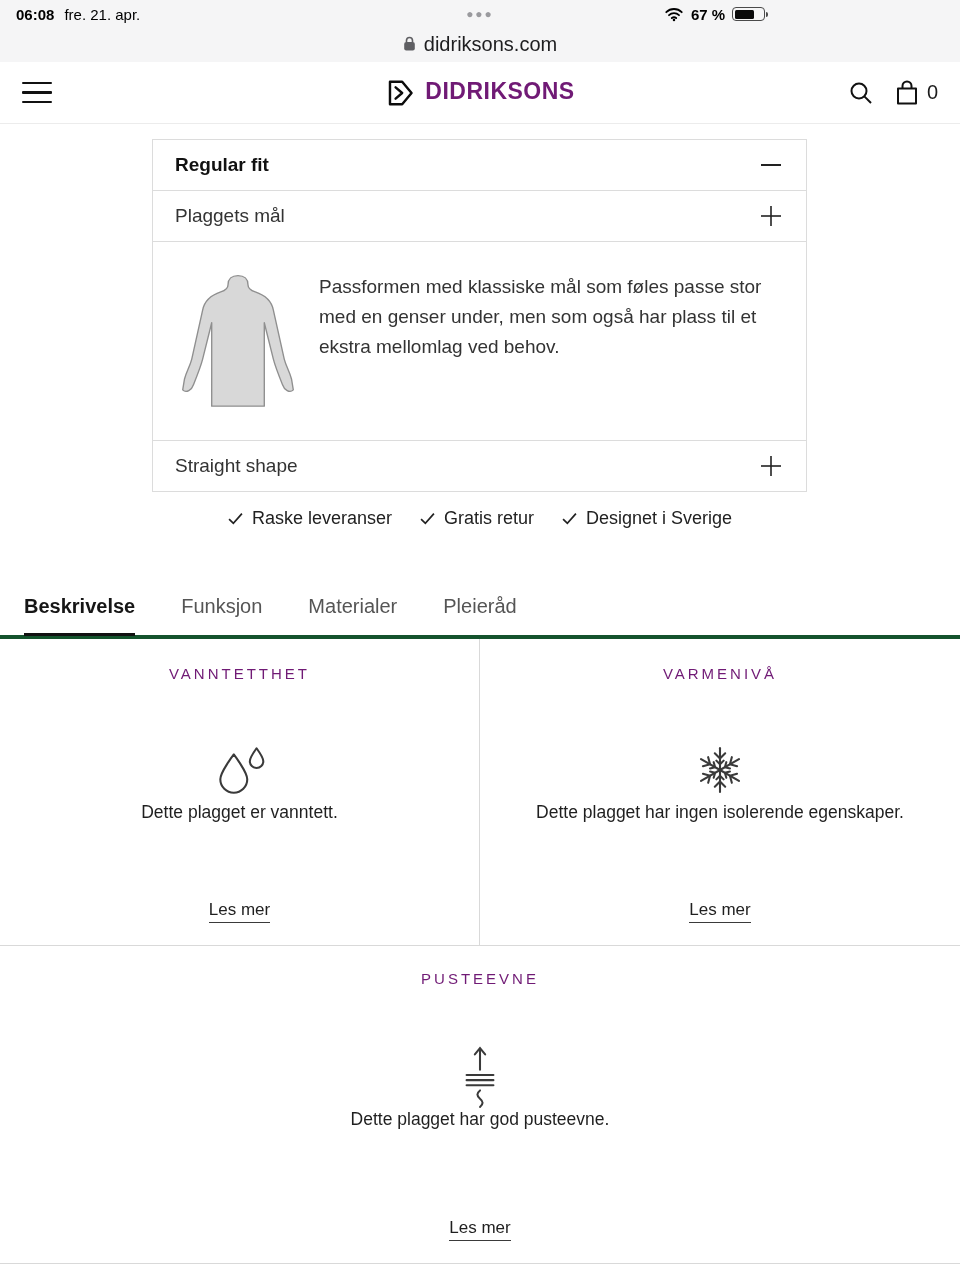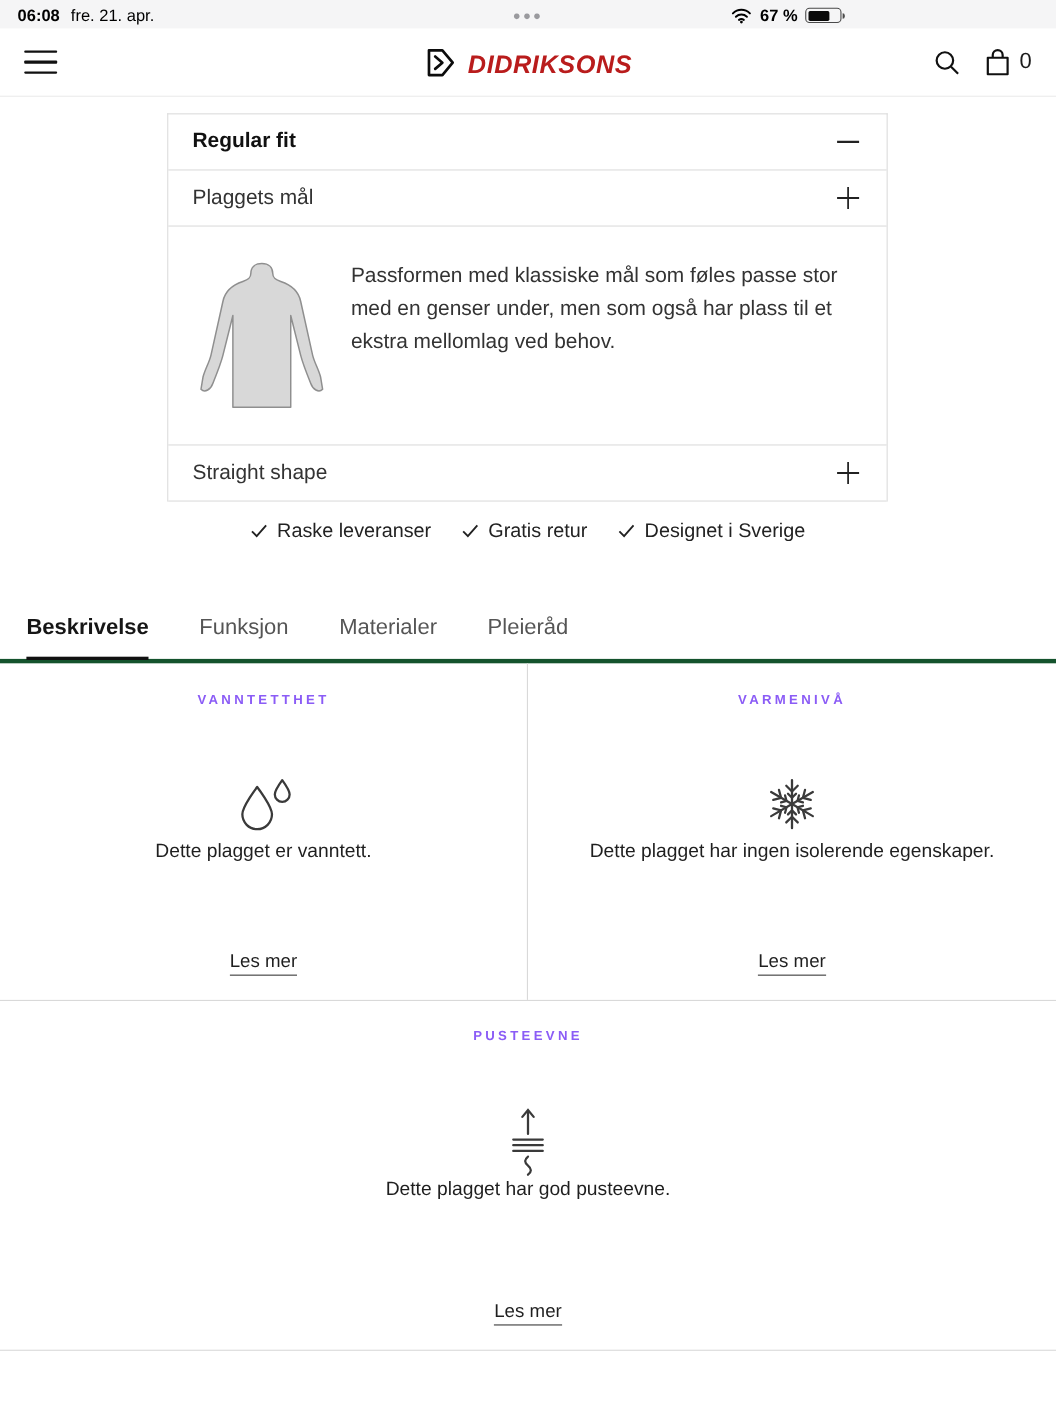--- a/index.html
+++ b/index.html
@@ -41,22 +41,22 @@
 
   
   .site-header {
     height:62px; background:#fff; display:flex; align-items:center;
     padding:0 22px; border-bottom:1px solid #ececec; position:relative;
   }
   .hamburger { display:flex; flex-direction:column; gap:7px; cursor:pointer; }
   .hamburger span { display:block; width:30px; height:2.5px; background:#111; border-radius:1px; }
   .logo {
     position:absolute; left:50%; transform:translateX(-50%);
-    display:flex; align-items:flex-end; gap:10px;
-    font-weight:700; font-size:23px; letter-spacing:0.5px; color:#b91c1c; cursor:pointer;font-style:italic;
+    display:flex; align-items:flex-start; gap:10px;
+    font-weight:700; font-size:23px; letter-spacing:0.5px; color:#701a75; cursor:pointer;
   }
   .header-right { margin-left:auto; display:flex; align-items:center; gap:20px; }
   .cart { display:flex; align-items:center; gap:7px; font-size:20px; cursor:pointer; }
   .icon-btn { cursor:pointer; display:flex; align-items:center; }
 
   
   .accordion { width:655px; margin:15px 0 0 152px; border:1px solid #dcdcdc; border-bottom:none; background:#fff; }
   .acc-row {
     display:flex; align-items:center; justify-content:space-between;
     height:51px; padding:0 22px; font-size:19px; color:#333;
@@ -80,21 +80,21 @@
   .tab.active { color:#161616; font-weight:700; border-bottom-color:#111; }
 
   
   .features-row { display:flex; border-bottom:1px solid #d9d9d9; }
   .feature {
     width:480px; height:306px; display:flex; flex-direction:column; align-items:center;
     text-align:center; padding:26px 28px 22px 28px;
   }
   .feature.left-col { border-right:1px solid #d9d9d9; }
   .feature.full { width:960px; height:318px; border-bottom:1px solid #d9d9d9; padding-top:24px; }
-  .feature-title { font-size:12px; letter-spacing:3px; color:#8b5cf6; font-weight:700; }
+  .feature-title { font-size:15px; letter-spacing:3px; color:#701a75; font-weight:400; }
   .feature-icon { margin-top:56px; display:flex; align-items:center; justify-content:center; min-height:64px; }
   .feature-text { font-size:17.5px; color:#1f1f1f; }
   .feature-link {
     margin-top:auto; font-size:17px; color:#1f1f1f;
     border-bottom:1.5px solid #3a3a3a; padding-bottom:2px; cursor:pointer;
   }
   svg { display:block; }
 </style>
 </head>
 <body>
@@ -117,20 +117,29 @@
       </span>
       <span>67 %</span>
       <span class="battery-wrap">
         <span class="battery">
             <span class="battery-fill"></span>
           </span>
         <span class="battery-cap"></span>
       </span>
     </div>
   </div>
+  <div class="url-bar">
+    <span>
+      <svg width="13" height="16" viewBox="0 0 13 16">
+        <path d="M3.5 6V4.5a3 3 0 0 1 6 0V6" fill="none" stroke="#5f5f63" stroke-width="1.6"></path>
+        <rect x="1.2" y="6" width="10.6" height="8.5" rx="2" fill="#5f5f63"></rect>
+      </svg>
+    </span>
+    <span>didriksons.com</span>
+  </div>
 </div>
 
 <div class="site-header">
   <div class="hamburger">
     <span></span>
       <span></span>
       <span></span>
   </div>
   <div class="logo">
     <span>

